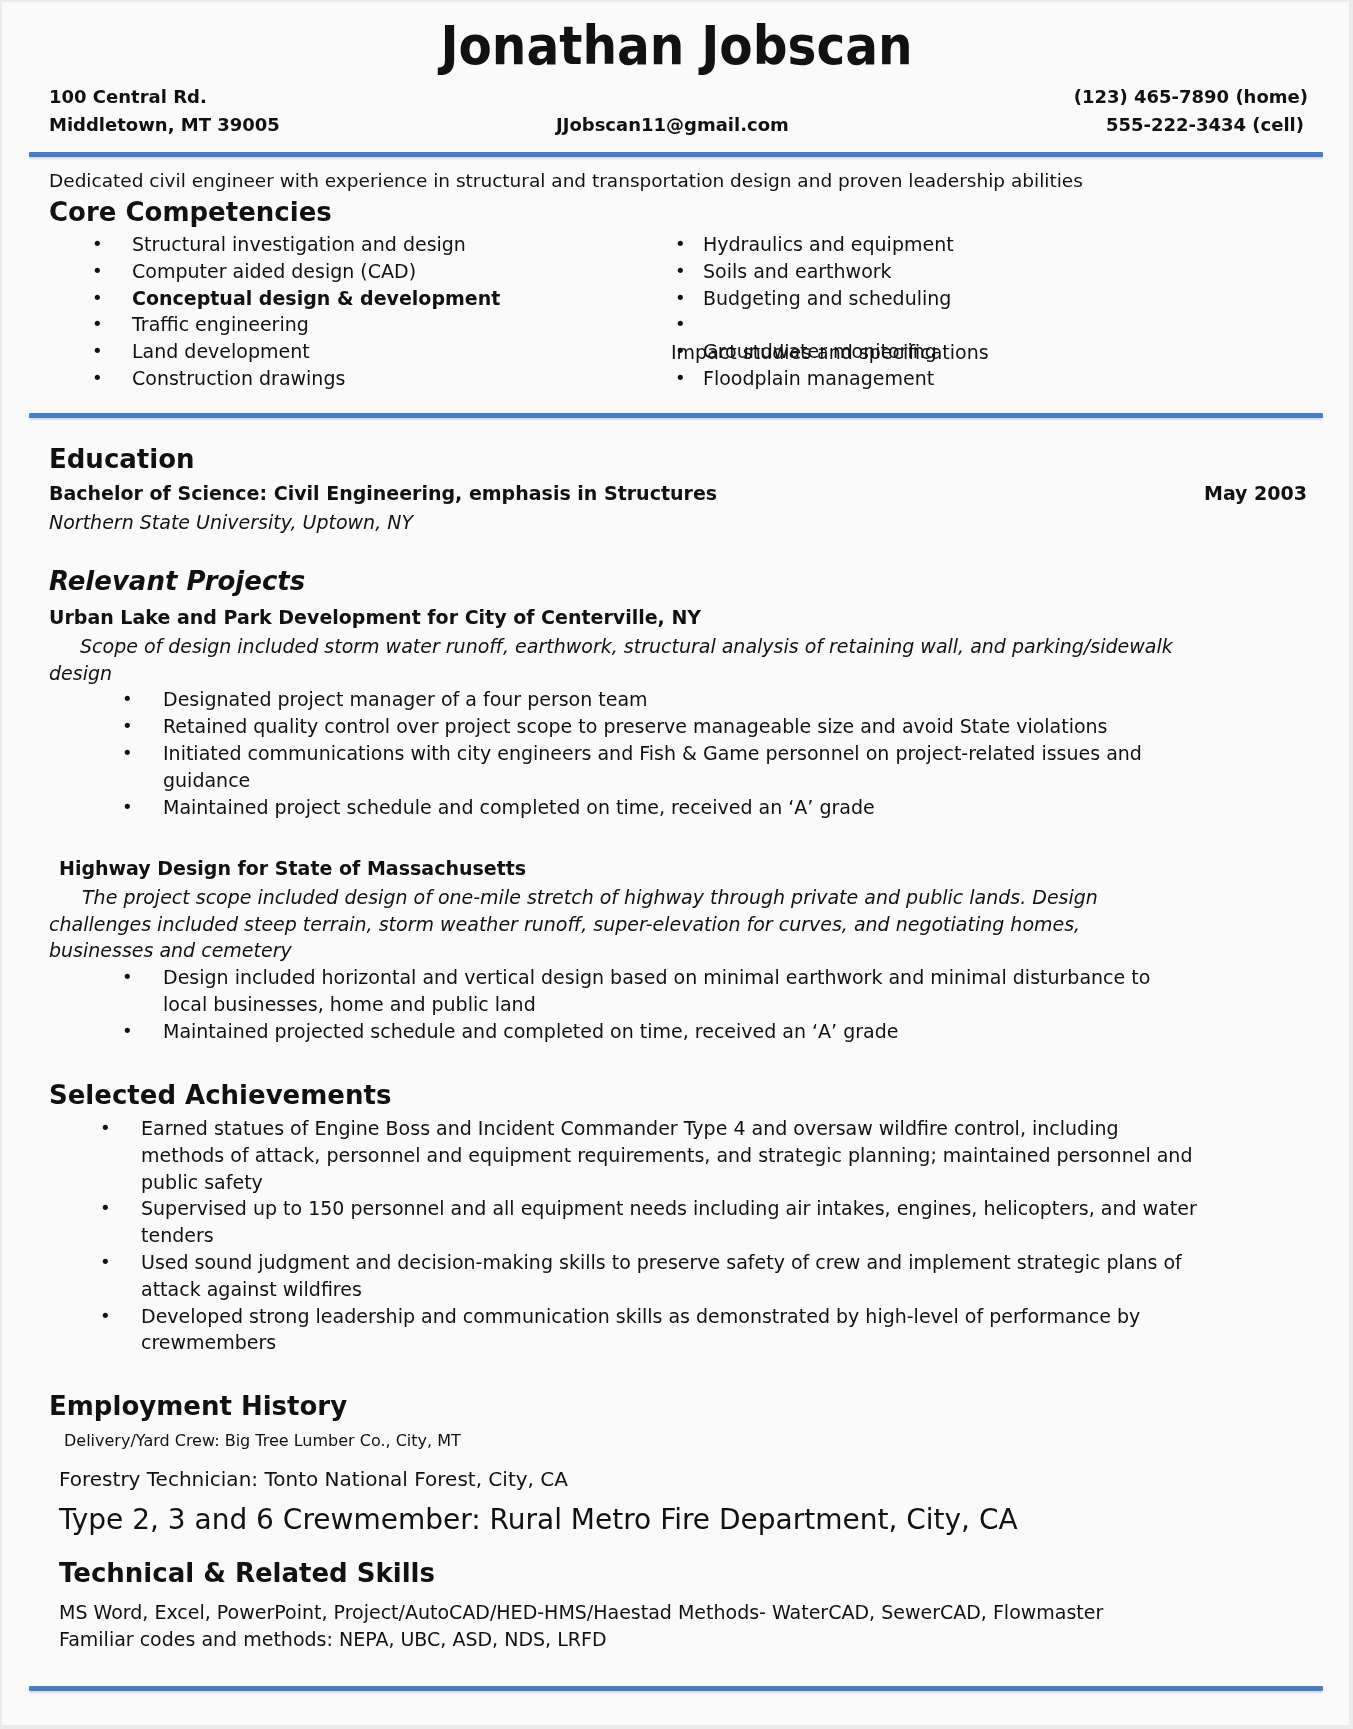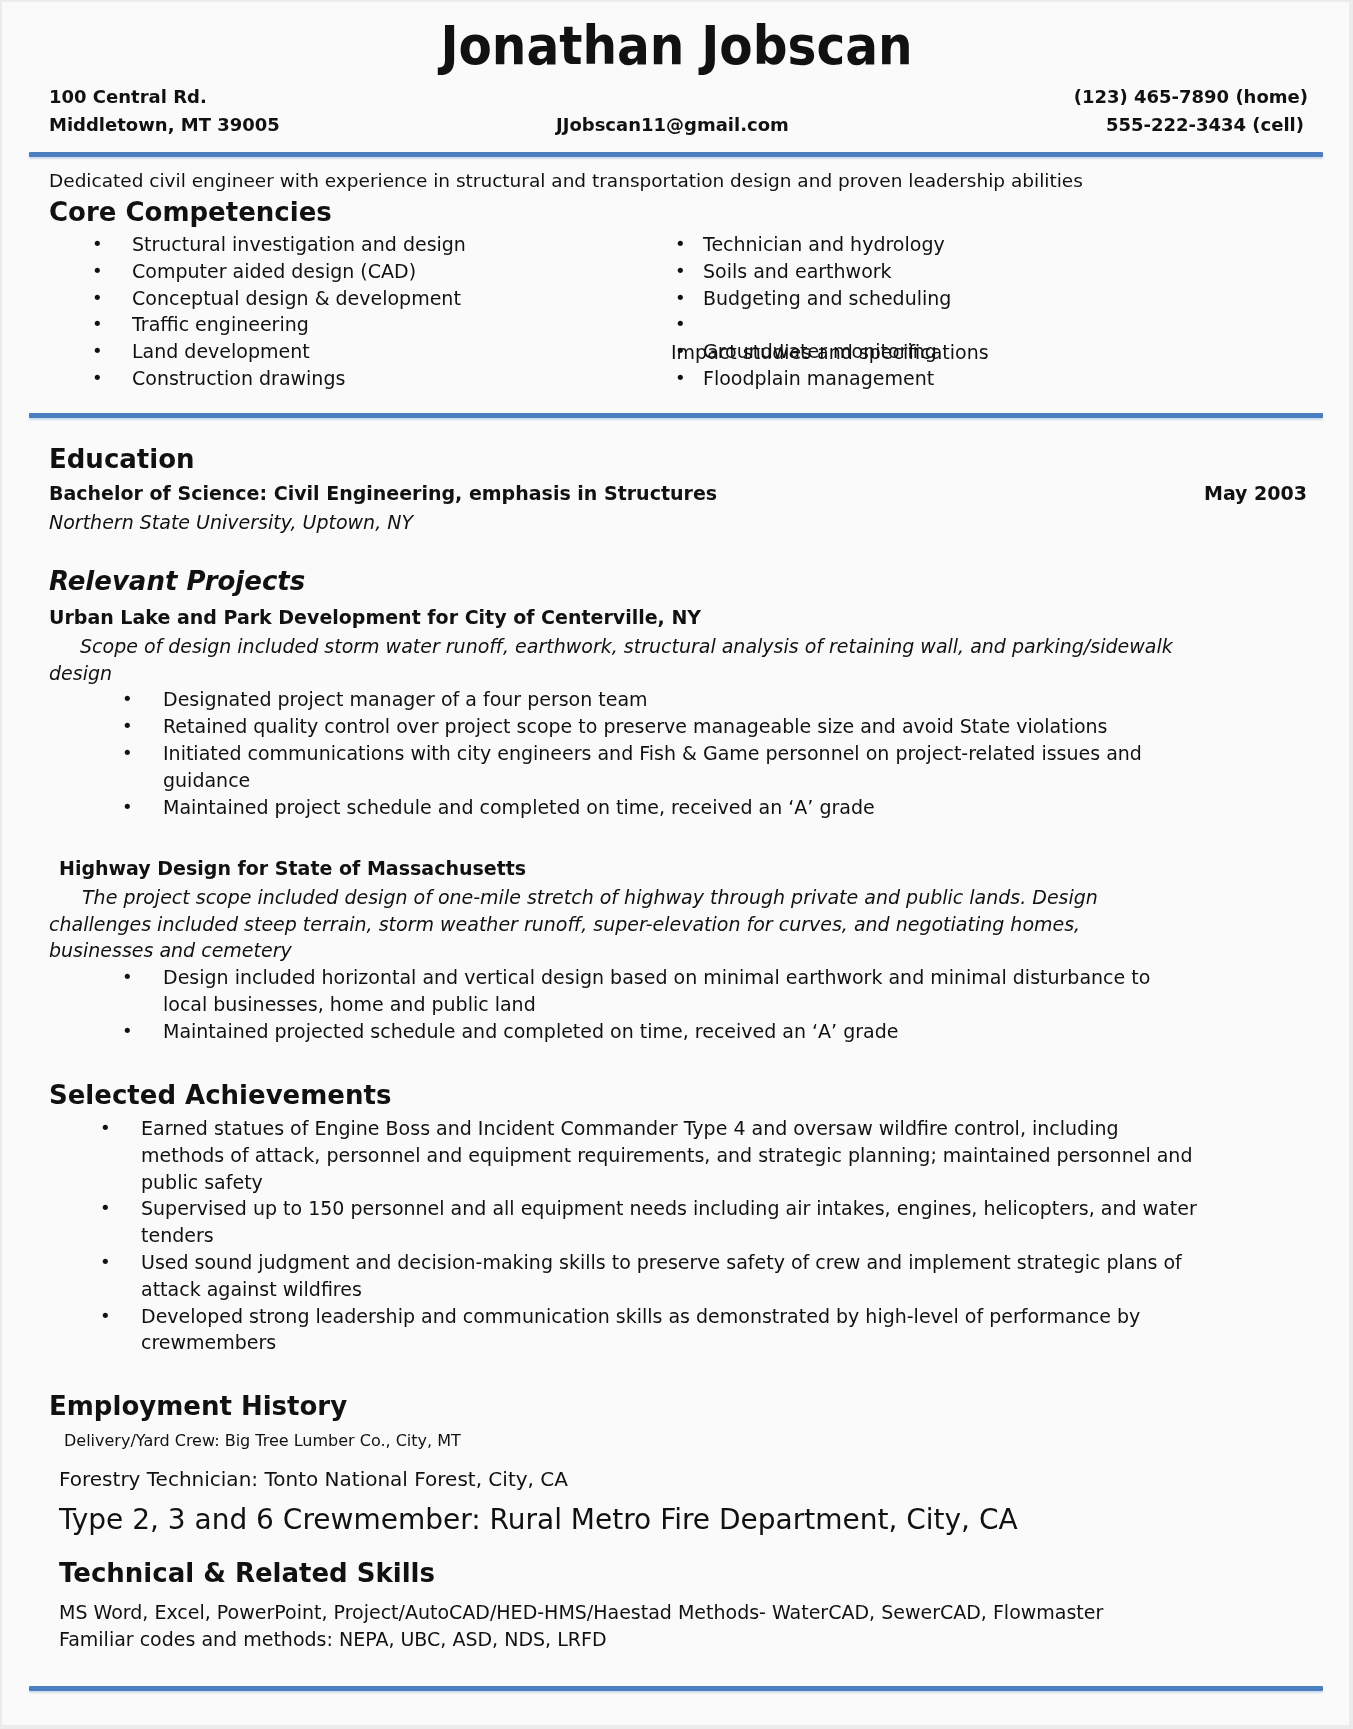--- a/index.html
+++ b/index.html
@@ -71,29 +71,29 @@
 <div class="abs h2" style="left:59px; top:1558px;">Technical &amp; Related Skills</div>
 <div class="abs txt" style="left:59px; top:1601px;">MS Word, Excel, PowerPoint, Project/AutoCAD/HED-HMS/Haestad Methods- WaterCAD, SewerCAD, Flowmaster</div>
 <div class="abs txt" style="left:59px; top:1628px;">Familiar codes and methods: NEPA, UBC, ASD, NDS, LRFD</div>
 <div class="rule" style="top: 1686px; background: rgb(74, 126, 192);"></div>
 
 <div class="abs bullet" style="left:92px; top:233px;">•</div>
 <div class="abs txt" style="left:132px; top:233px;">Structural investigation and design</div>
 <div class="abs bullet" style="left:92px; top:259.8px;">•</div>
 <div class="abs txt" style="left:132px; top:259.8px;">Computer aided design (CAD)</div>
 <div class="abs bullet" style="left:92px; top:286.6px;">•</div>
-<div class="abs txt" style="left:132px; top:286.6px;">Conceptual design &amp; development</div>
+<div class="abs txt" style="left:132px; top:286.6px;font-weight:bold;">Conceptual design &amp; development</div>
 <div class="abs bullet" style="left:92px; top:313.4px;">•</div>
 <div class="abs txt" style="left:132px; top:313.4px;">Traffic engineering</div>
 <div class="abs bullet" style="left:92px; top:340.2px;">•</div>
 <div class="abs txt" style="left:132px; top:340.2px;">Land development</div>
 <div class="abs bullet" style="left:92px; top:367px;">•</div>
 <div class="abs txt" style="left:132px; top:367px;">Construction drawings</div>
 <div class="abs bullet" style="left:675px; top:233px;">•</div>
-<div class="abs txt" style="left:703px; top:233px;">Technician and hydrology</div>
+<div class="abs txt" style="left:703px; top:233px;">Hydraulics and equipment</div>
 <div class="abs bullet" style="left:675px; top:259.8px;">•</div>
 <div class="abs txt" style="left:703px; top:259.8px;">Soils and earthwork</div>
 <div class="abs bullet" style="left:675px; top:286.6px;">•</div>
 <div class="abs txt" style="left:703px; top:286.6px;">Budgeting and scheduling</div>
 <div class="abs bullet" style="left:675px; top:313.4px;">•</div>
 <div class="abs txt" style="left:671px; top:313.4px;margin-top:28px;">Impact studies and specifications</div>
 <div class="abs bullet" style="left:675px; top:340.2px;">•</div>
 <div class="abs txt" style="left:703px; top:340.2px;">Groundwater monitoring</div>
 <div class="abs bullet" style="left:675px; top:367px;">•</div>
 <div class="abs txt" style="left:703px; top:367px;">Floodplain management</div>

